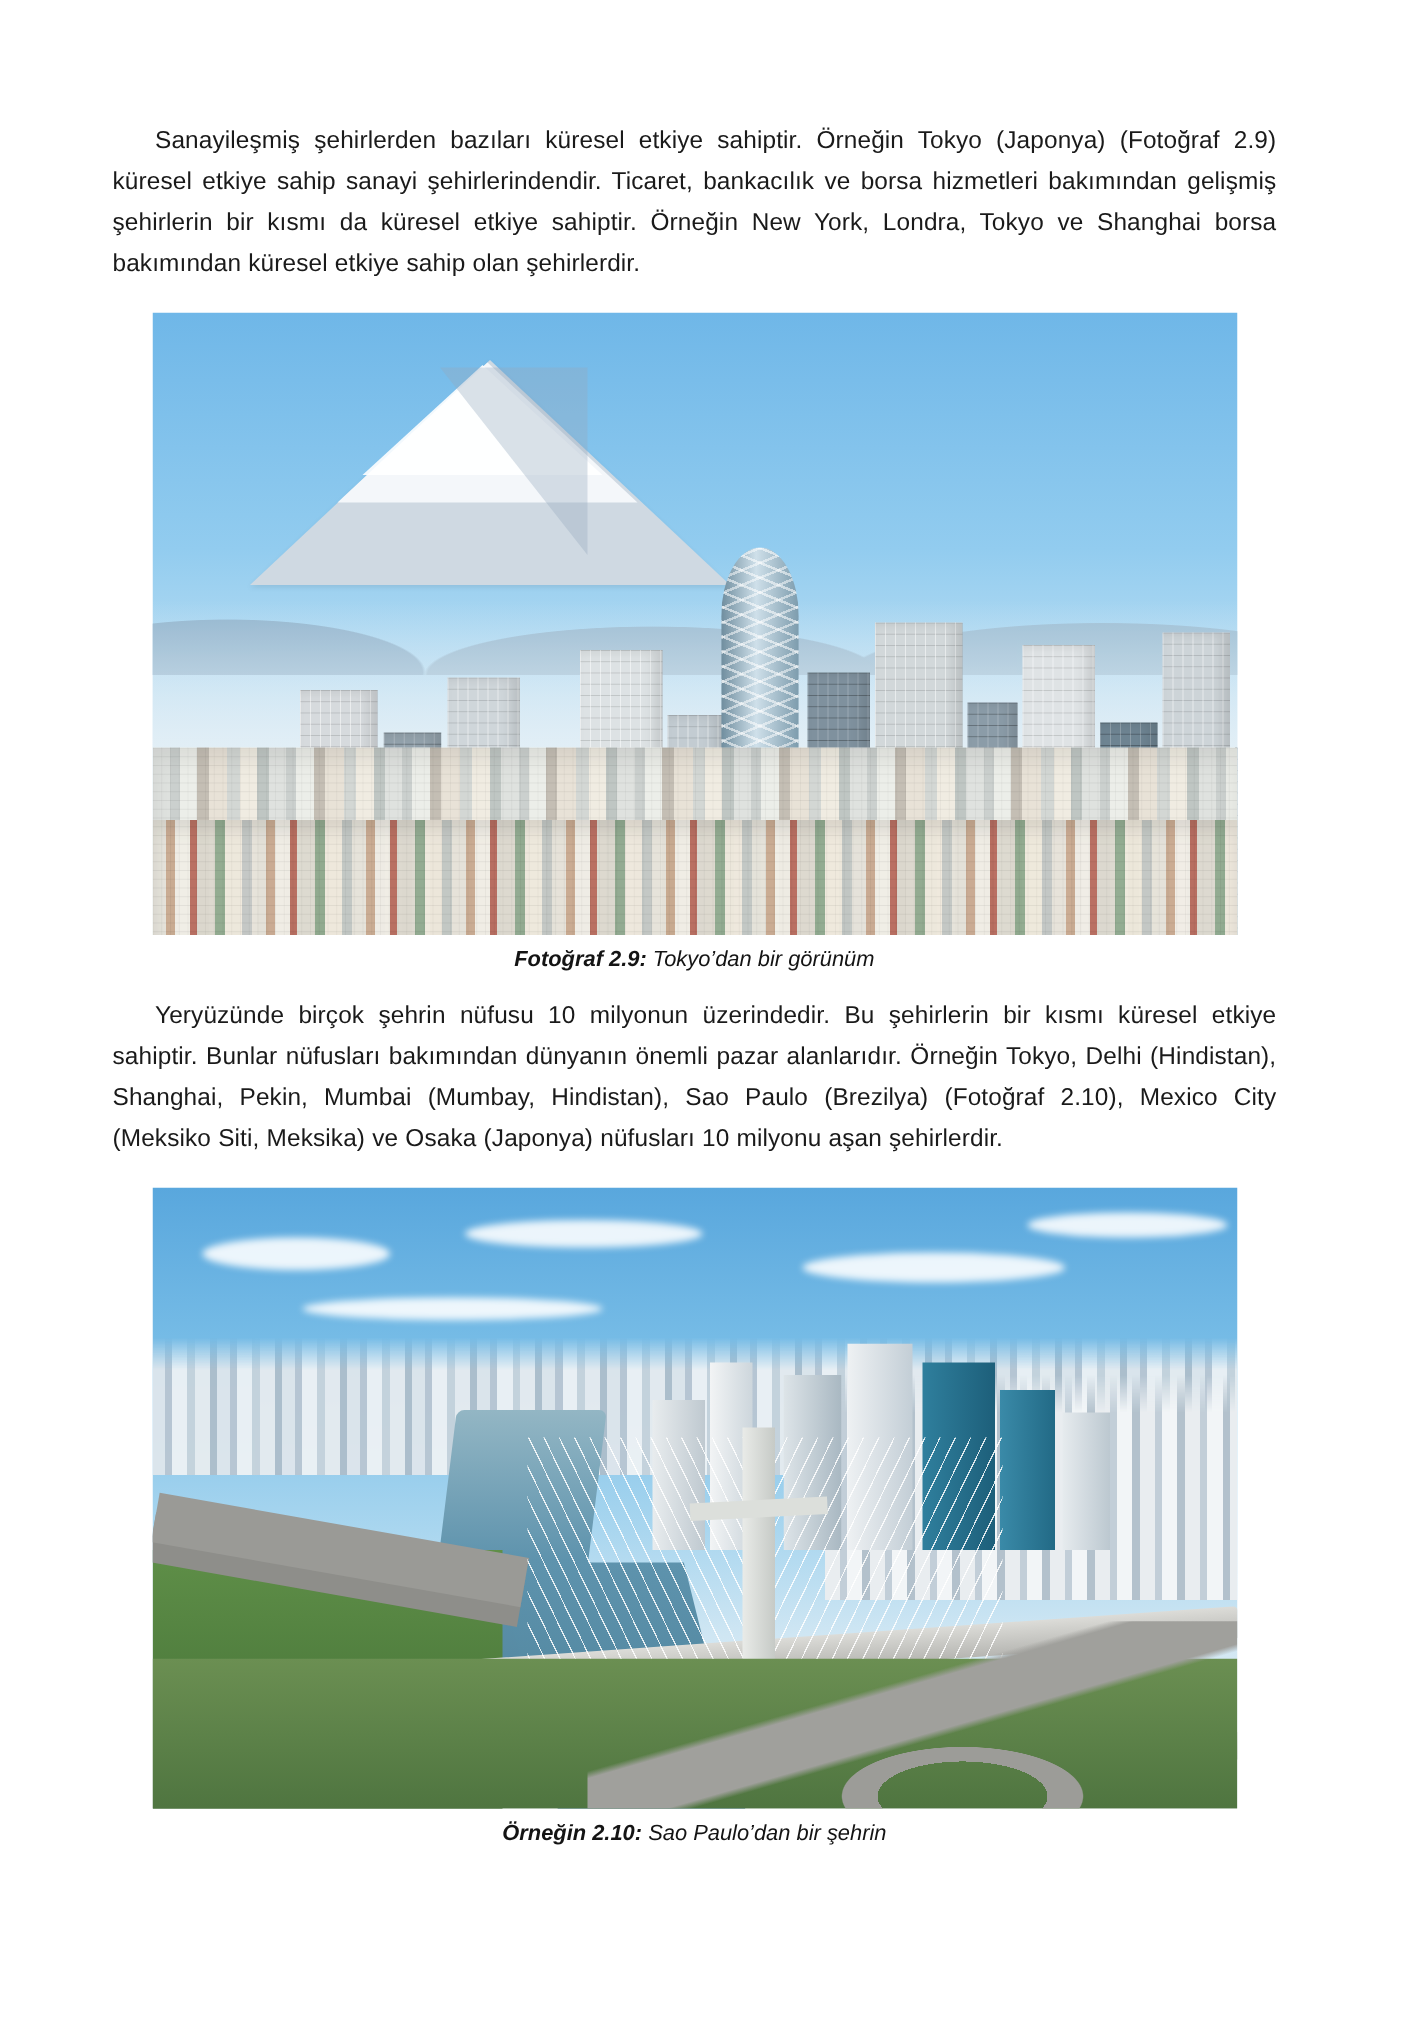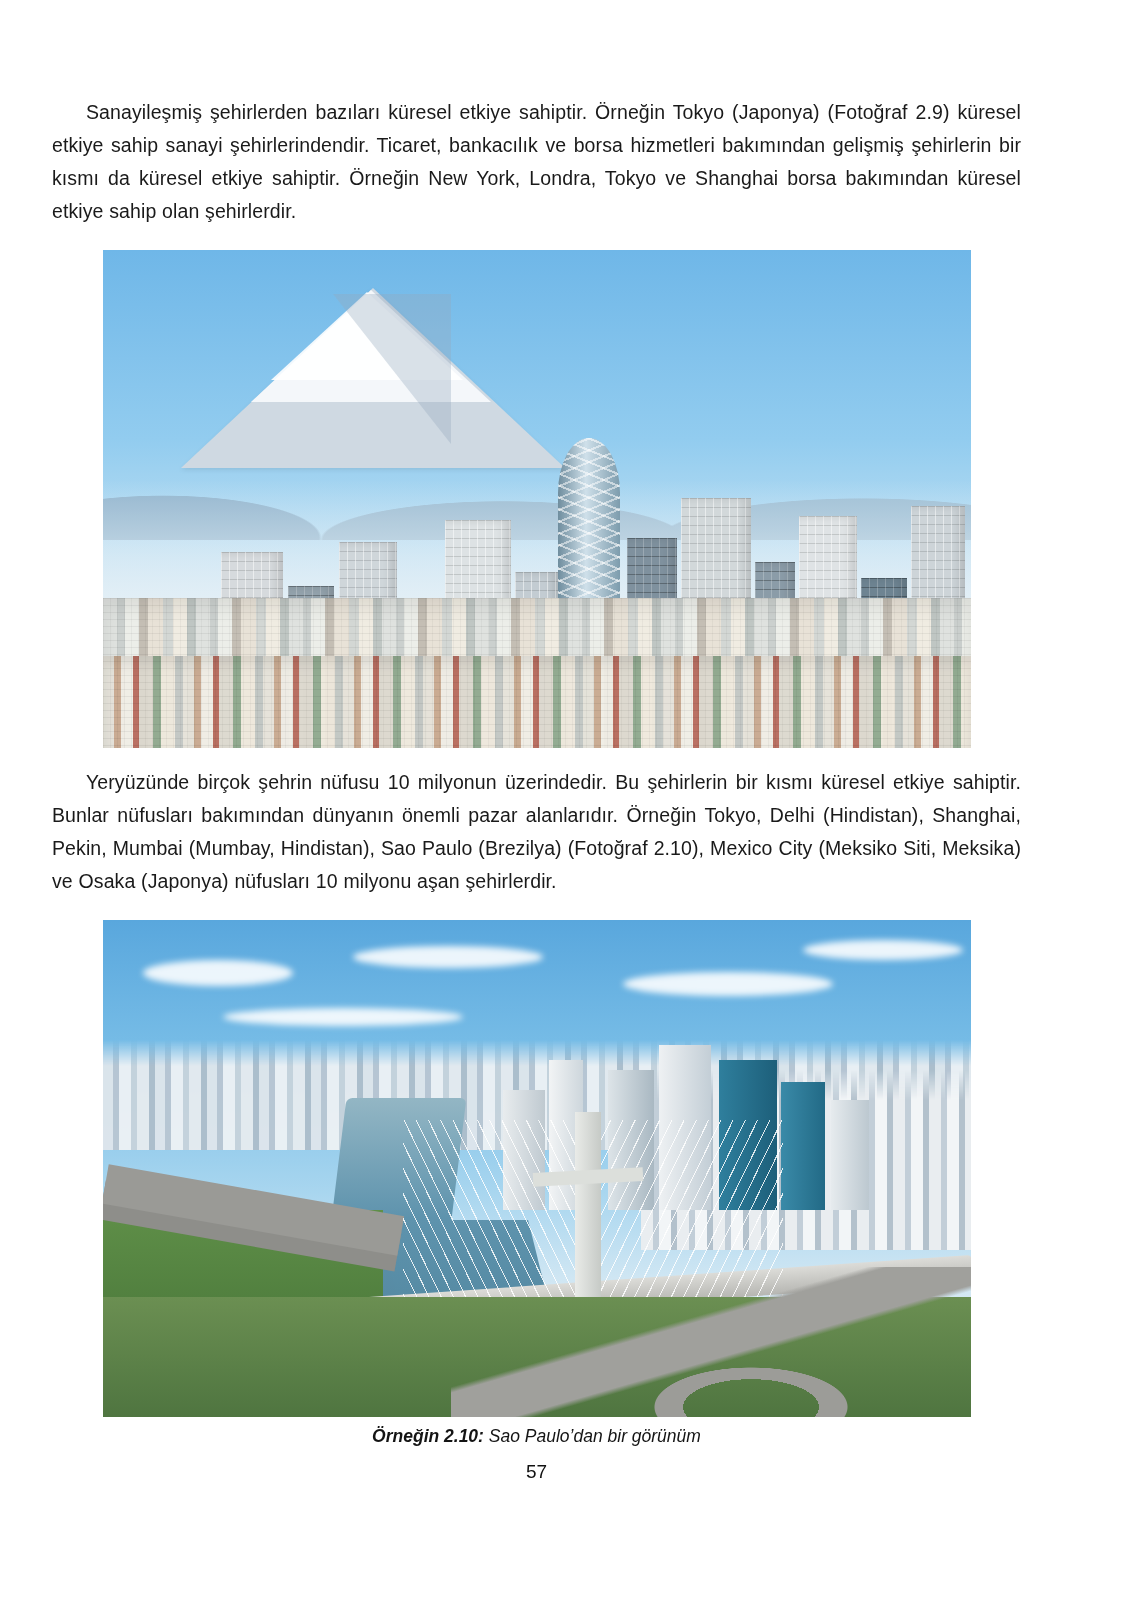--- a/index.html
+++ b/index.html
@@ -12,21 +12,21 @@
     height: 1615px;
     font-family: "Liberation Sans", sans-serif;
     color: #1a1a1a;
     position: relative;
     overflow: hidden;
   }
   .page {
     width: 1133px;
     height: 1615px;
     box-sizing: border-box;
-    padding: 96px 112px 0 52px;
+    padding: 96px 112px 0 90px;
     position: relative;
   }
   p.body-text {
     font-size: 19.5px;
     line-height: 33px;
     text-align: justify;
     margin: 0 0 0 0;
     text-indent: 34px;
     letter-spacing: 0.1px;
     word-spacing: 0.2px;
@@ -291,20 +291,23 @@
           <div class="bld win-dark" style="left:758px; width:46px;  height:170px; background-color:#6e8492;"></div>
           <div class="bld win-light" style="left:808px; width:54px;  height:242px; background-color:#cdd4d8;"></div>
           <div class="bld win-dark" style="left:866px; width:36px;  height:150px; background-color:#7e93a1;"></div>
 
           <div class="lowrise"></div>
           <div class="lowrise2"></div>
           <div class="lowrise-grid"></div>
         </div>
       </div>
     </div>
+    <div class="caption">
+      <b>Fotoğraf 2.9:</b><span> Tokyo’dan bir görünüm</span>
+    </div>
   </div>
 
   <p class="body-text" style="margin-top:18px;">Yeryüzünde birçok şehrin nüfusu 10 milyonun üzerindedir. Bu şehirlerin bir kısmı küresel etkiye sahiptir. Bunlar nüfusları bakımından dünyanın önemli pazar alanlarıdır. Örneğin Tokyo, Delhi (Hindistan), Shanghai, Pekin, Mumbai (Mumbay, Hindistan), Sao Paulo (Brezilya) (Fotoğraf 2.10), Mexico City (Meksiko Siti, Meksika) ve Osaka (Japonya) nüfusları 10 milyonu aşan şehirlerdir.</p>
 
   <div class="figure">
     <div class="figure-frame">
       <div class="photo-sp">
         <div class="cloud" style="left:40px;  top:40px;  width:150px; height:26px;"></div>
         <div class="cloud" style="left:250px; top:26px;  width:190px; height:22px;"></div>
         <div class="cloud" style="left:520px; top:52px;  width:210px; height:24px;"></div>
@@ -334,19 +337,18 @@
         <div class="cables-l"></div>
         <div class="cables-r"></div>
         <div class="pylon"></div>
         <div class="pylon-arm"></div>
 
         <div class="sp-ground"></div>
         <div class="highway"></div>
       </div>
     </div>
     <div class="caption">
-      <b>Örneğin 2.10:</b><span> Sao Paulo’dan bir görünüm</span>
+      <b>Örneğin 2.10:</b><span> Sao Paulo’dan bir şehrin</span>
     </div>
   </div>
 
-  <div class="page-number">57</div>
 
 </div>
 
 </body></html>

